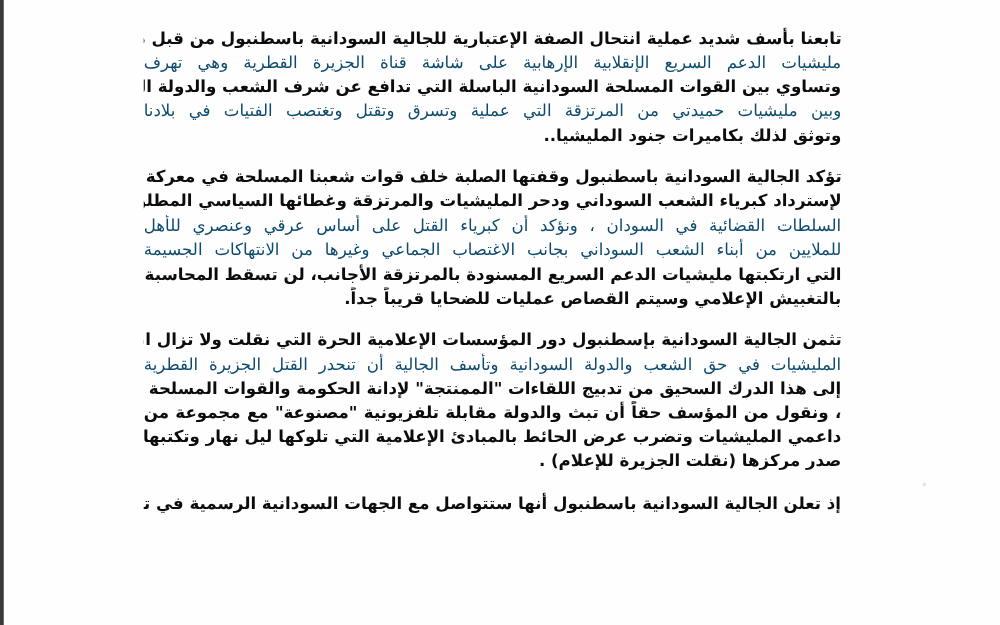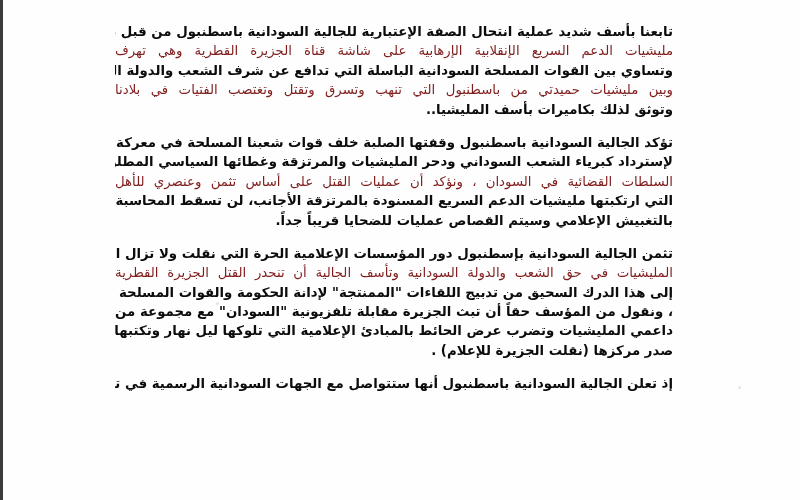--- a/index.html
+++ b/index.html
@@ -44,57 +44,58 @@
       font-size: 13.3px;
       white-space: nowrap;
       text-align: justify;
       text-align-last: justify;
       overflow: hidden;
     }
     .line.last {
       text-align-last: right;
     }
     .b { font-weight: bold; color: #0c0c0c; }
-    .r { font-weight: normal; color: #7f1d1d; letter-spacing: 0.2px; }
+    .r { font-weight: normal; color: #0c4a6e; letter-spacing: 0.2px; }
     .speck {
       position: absolute;
       width: 3px; height: 3px;
       border-radius: 50%;
       background: #e4e4e4;
     }
   </style>
 </head>
 <body>
 
 <div class="page">
   <div class="left-edge"></div>
 
   <div class="text-block">
 
     <div class="para">
       <span class="line b">تابعنا بأسف شديد عملية انتحال الصفة الإعتبارية للجالية السودانية باسطنبول من قبل داعمي</span>
       <span class="line r">مليشيات الدعم السريع الإنقلابية الإرهابية على شاشة قناة الجزيرة القطرية وهي تهرف</span>
       <span class="line b">وتساوي بين القوات المسلحة السودانية الباسلة التي تدافع عن شرف الشعب والدولة السودانية</span>
-      <span class="line r">وبين مليشيات حميدتي من باسطنبول التي تنهب وتسرق وتقتل وتغتصب الفتيات في بلادنا</span>
-      <span class="line b last">وتوثق لذلك بكاميرات بأسف المليشيا..</span>
+      <span class="line r">وبين مليشيات حميدتي من المرتزقة التي عملية وتسرق وتقتل وتغتصب الفتيات في بلادنا</span>
+      <span class="line b last">وتوثق لذلك بكاميرات جنود المليشيا..</span>
     </div>
 
     <div class="para">
       <span class="line b">تؤكد الجالية السودانية باسطنبول وقفتها الصلبة خلف قوات شعبنا المسلحة في معركة الكرامة</span>
       <span class="line b">لإسترداد كبرياء الشعب السوداني ودحر المليشيات والمرتزقة وغطائها السياسي المطلوب لدى</span>
-      <span class="line r">السلطات القضائية في السودان ، ونؤكد أن عمليات القتل على أساس تثمن وعنصري للأهل</span>
+      <span class="line r">السلطات القضائية في السودان ، ونؤكد أن كبرياء القتل على أساس عرقي وعنصري للأهل</span>
+      <span class="line r">للملايين من أبناء الشعب السوداني بجانب الاغتصاب الجماعي وغيرها من الانتهاكات الجسيمة</span>
       <span class="line b">التي ارتكبتها مليشيات الدعم السريع المسنودة بالمرتزقة الأجانب، لن تسقط المحاسبة فيها</span>
       <span class="line b last">بالتغبيش الإعلامي وسيتم القصاص عمليات للضحايا قريباً جداً.</span>
     </div>
 
     <div class="para">
       <span class="line b">تثمن الجالية السودانية بإسطنبول دور المؤسسات الإعلامية الحرة التي نقلت ولا تزال انتهاكات</span>
       <span class="line r">المليشيات في حق الشعب والدولة السودانية وتأسف الجالية أن تنحدر القتل الجزيرة القطرية</span>
       <span class="line b">إلى هذا الدرك السحيق من تدبيج اللقاءات "الممنتجة" لإدانة الحكومة والقوات المسلحة الباسلة</span>
-      <span class="line b">، ونقول من المؤسف حقاً أن تبث الجزيرة مقابلة تلفزيونية "السودان" مع مجموعة من</span>
+      <span class="line b">، ونقول من المؤسف حقاً أن تبث والدولة مقابلة تلفزيونية "مصنوعة" مع مجموعة من</span>
       <span class="line b">داعمي المليشيات وتضرب عرض الحائط بالمبادئ الإعلامية التي تلوكها ليل نهار وتكتبها في</span>
       <span class="line b last">صدر مركزها (نقلت الجزيرة للإعلام) .</span>
     </div>
 
     <div class="para">
       <span class="line b">إذ تعلن الجالية السودانية باسطنبول أنها ستتواصل مع الجهات السودانية الرسمية في تركيا</span>
     </div>
 
   </div>
 

